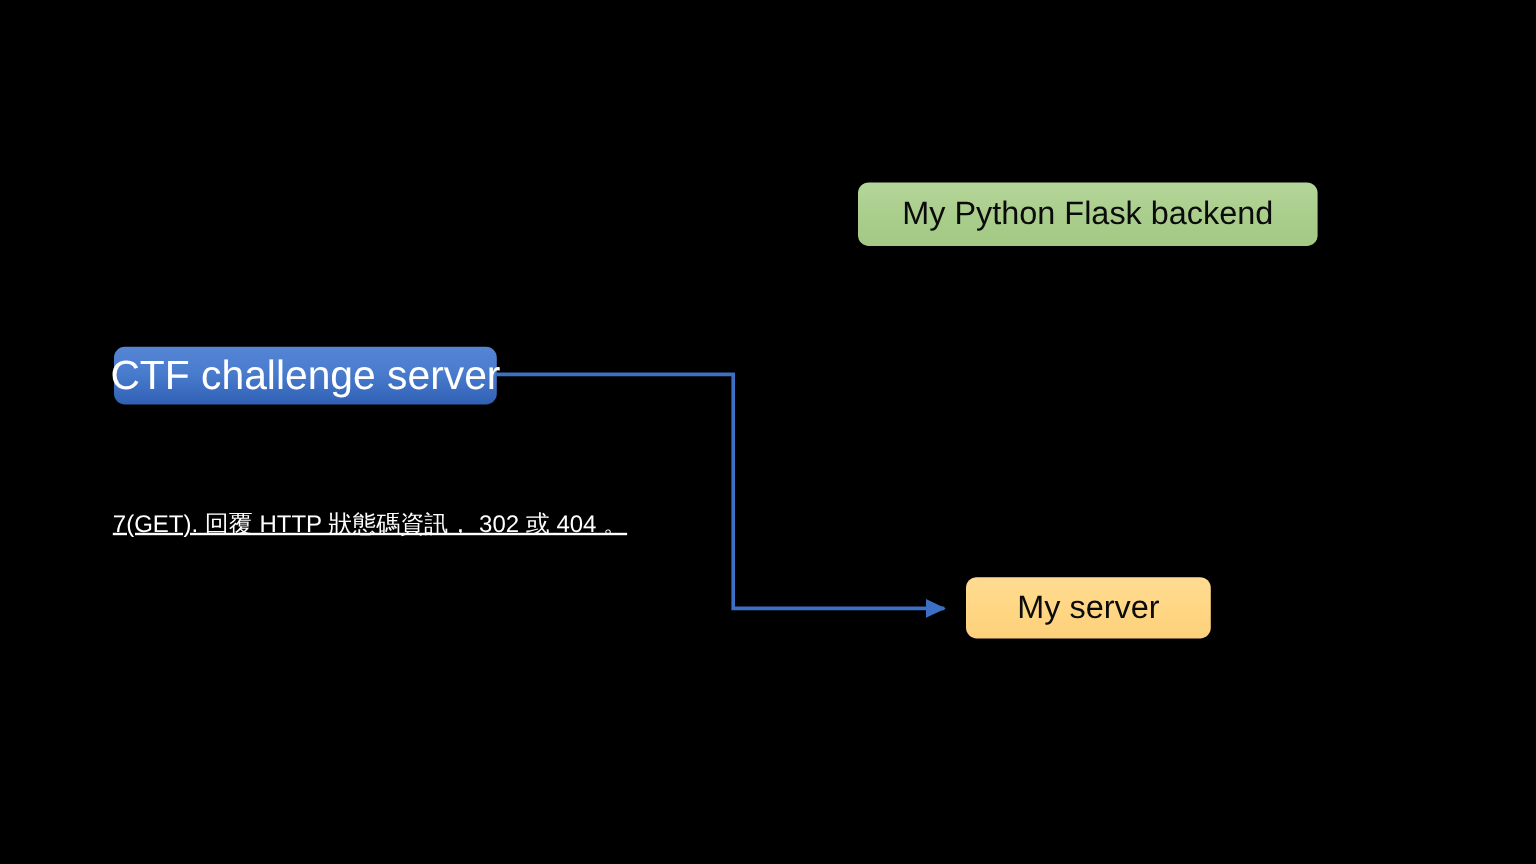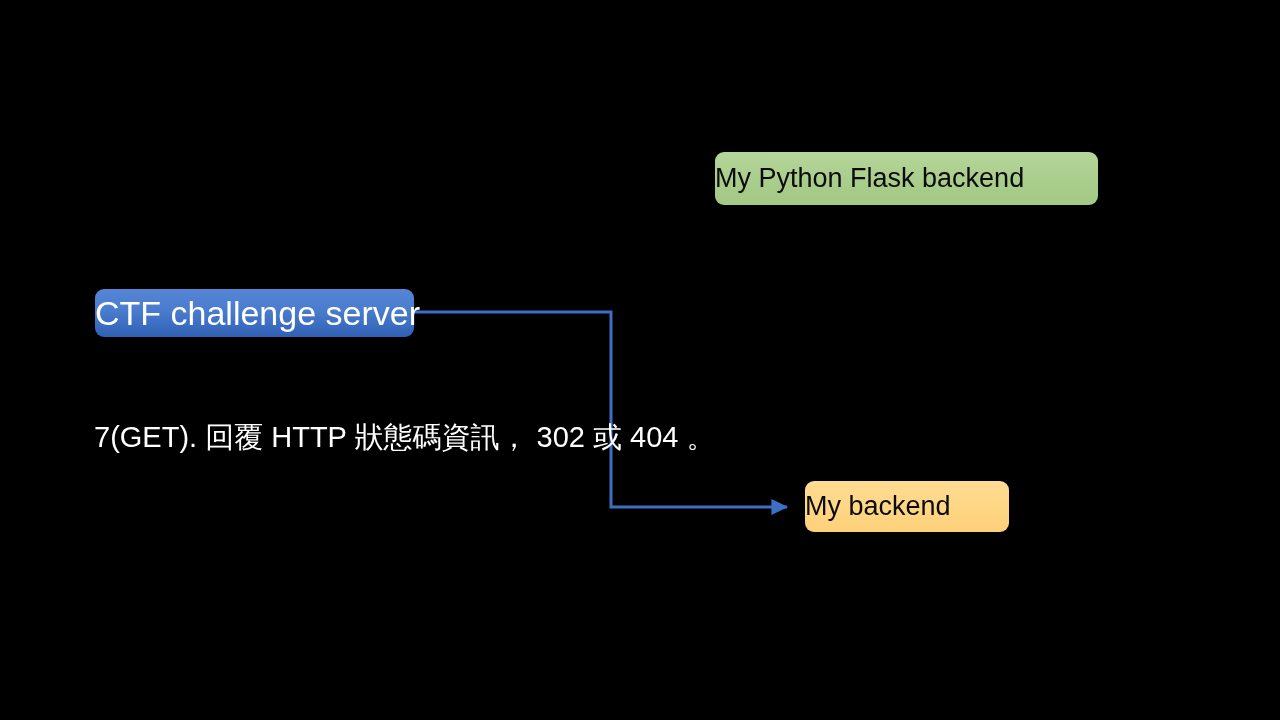--- a/index.html
+++ b/index.html
@@ -14,20 +14,21 @@
     background: #000000;
     overflow: hidden;
     font-family: "Liberation Sans", "DejaVu Sans", sans-serif;
   }
 
   
   .node {
     position: absolute;
     display: flex;
     align-items: center;
+    justify-content: center;
     box-sizing: border-box;
     white-space: nowrap;
   }
   .node .node-label {
     display: block;
     line-height: 1;
   }
 
   
   #node-flask {
@@ -70,23 +71,24 @@
     color: #0b0b0b;
     font-size: 27px;
   }
 
   
   #caption {
     position: absolute;
     left: 94px;
     top: 422px;
     color: #ffffff;
-    font-size: 29px;
+    font-size: 20px;
     line-height: 30px;
     white-space: nowrap;
+    text-decoration: underline;
   }
 
   
   #connector {
     position: absolute;
     left: 0;
     top: 0;
     width: 1280px;
     height: 720px;
     pointer-events: none;
@@ -108,18 +110,18 @@
 
   <div class="node" id="node-flask">
     <span class="node-label">My Python Flask backend</span>
   </div>
 
   <div class="node" id="node-ctf">
     <span class="node-label">CTF challenge server</span>
   </div>
 
   <div class="node" id="node-browser">
-    <span class="node-label">My backend</span>
+    <span class="node-label">My server</span>
   </div>
 
   <div id="caption">7(GET). 回覆 HTTP 狀態碼資訊， 302 或 404 。</div>
 
 </div>
 
 </body></html>

